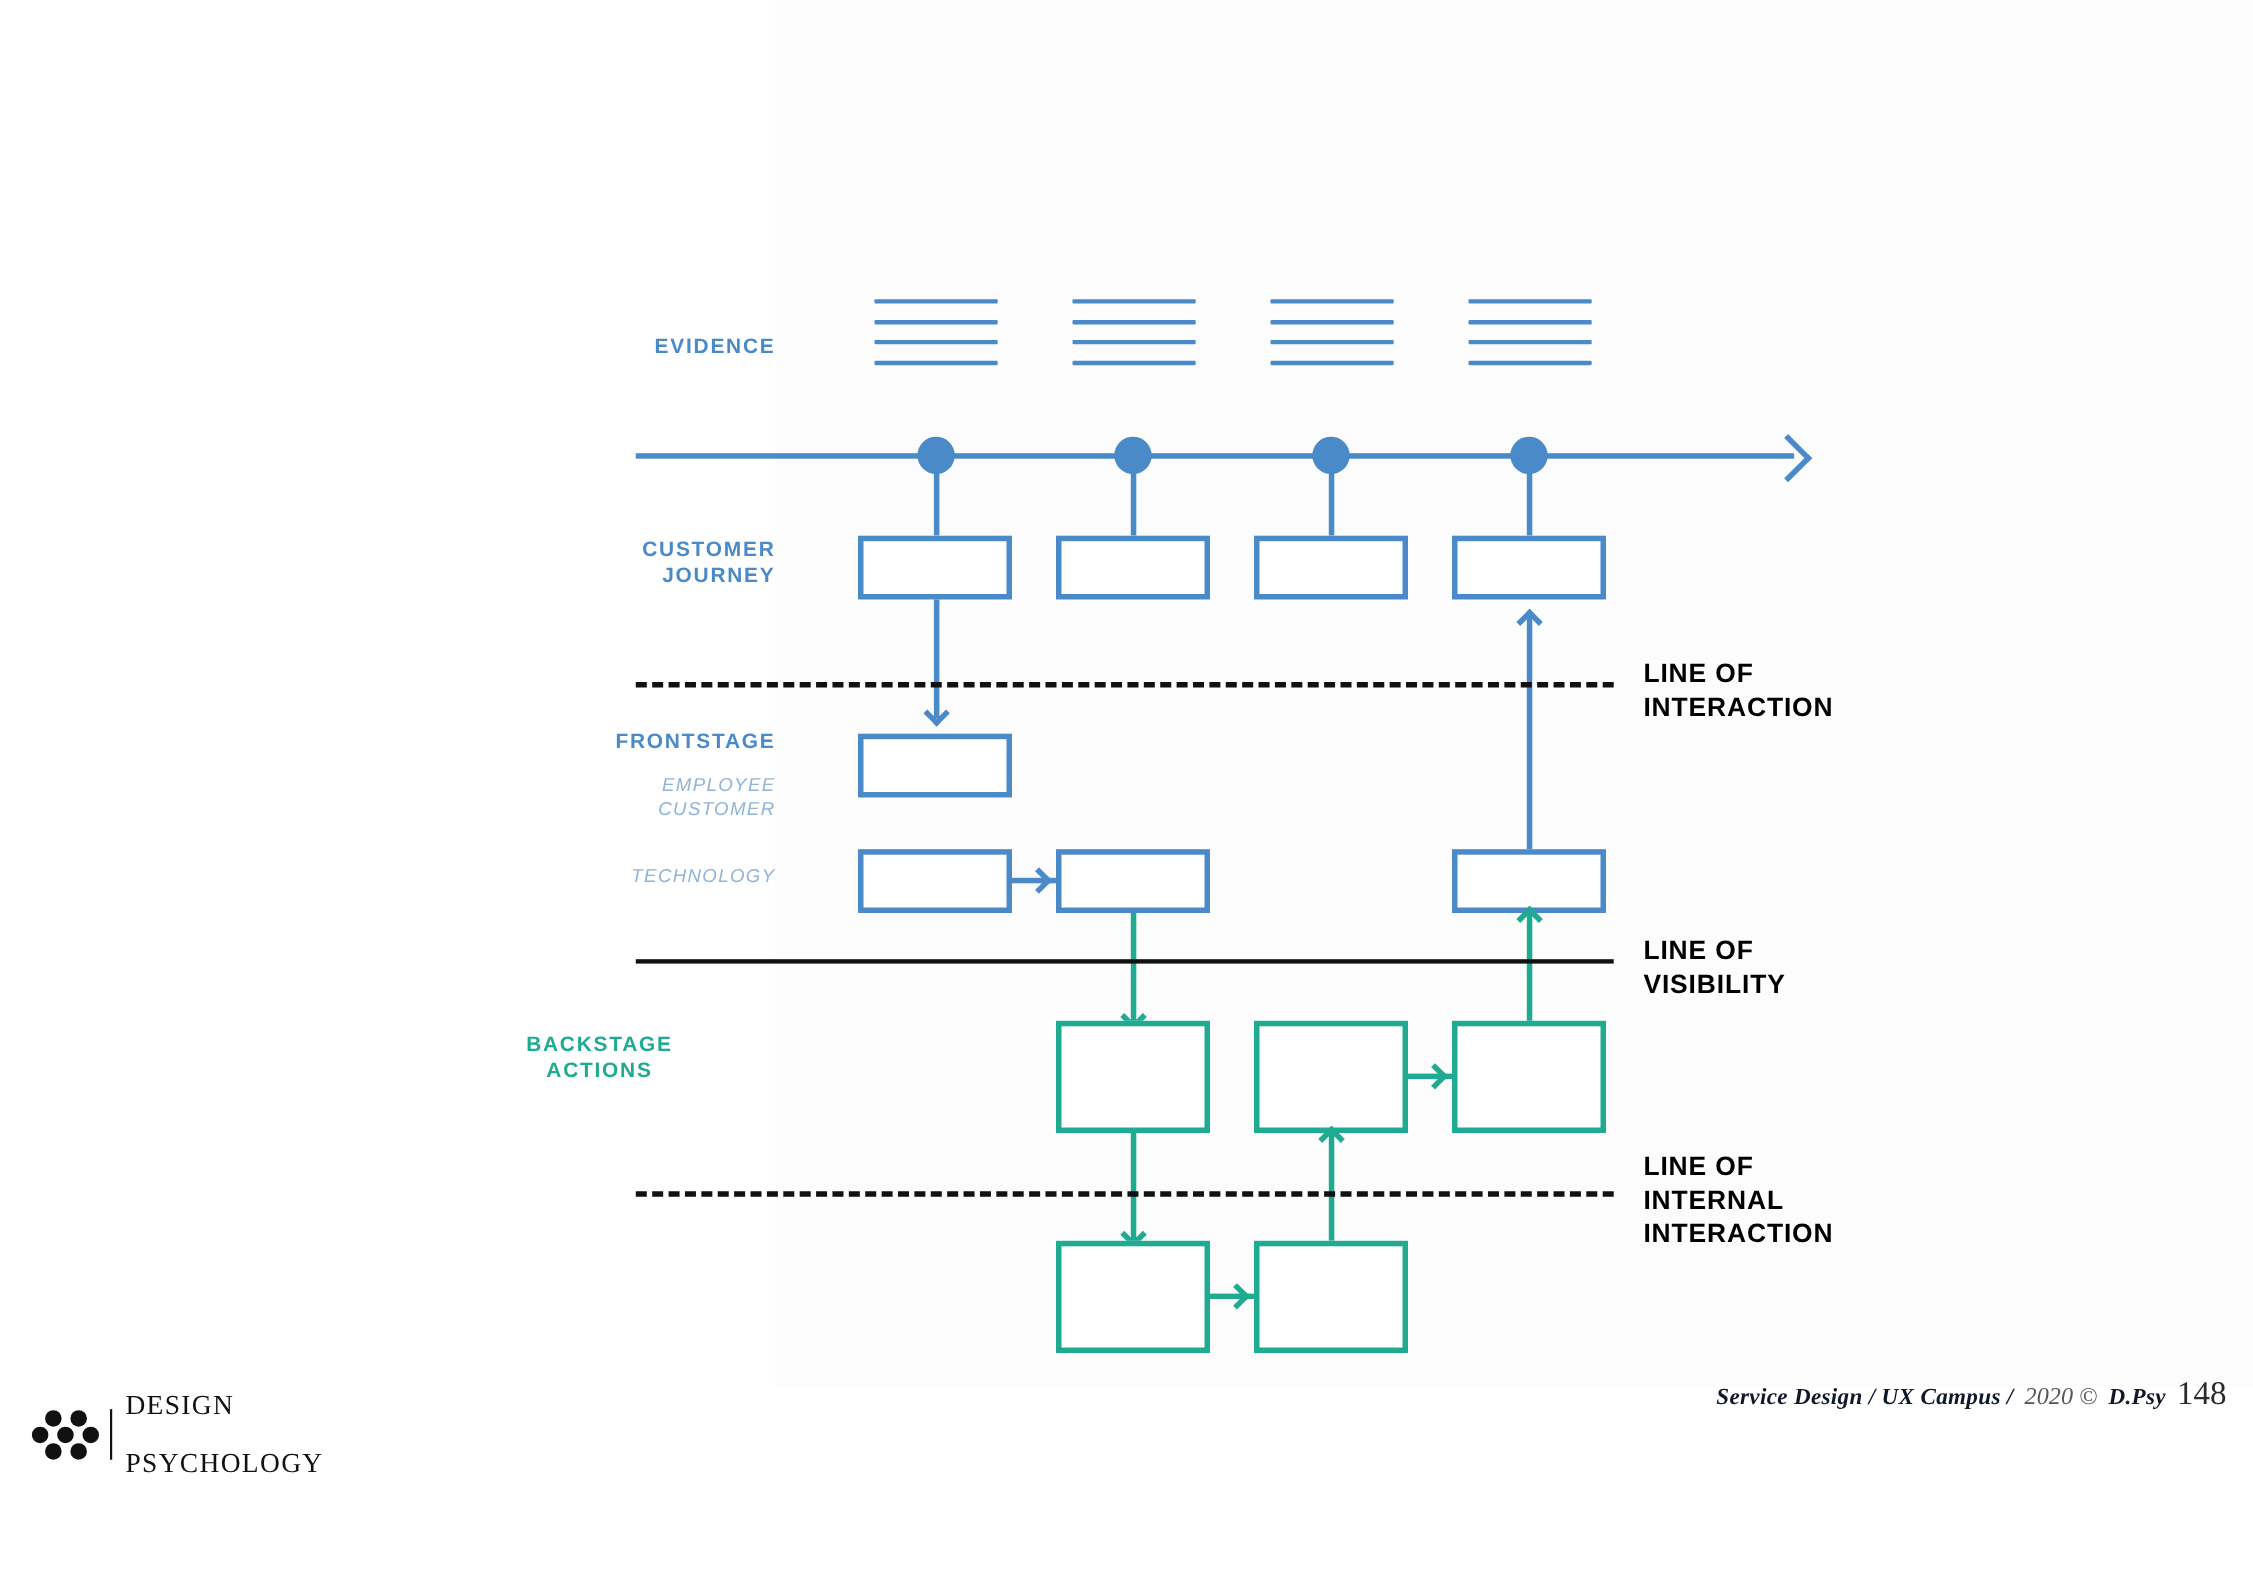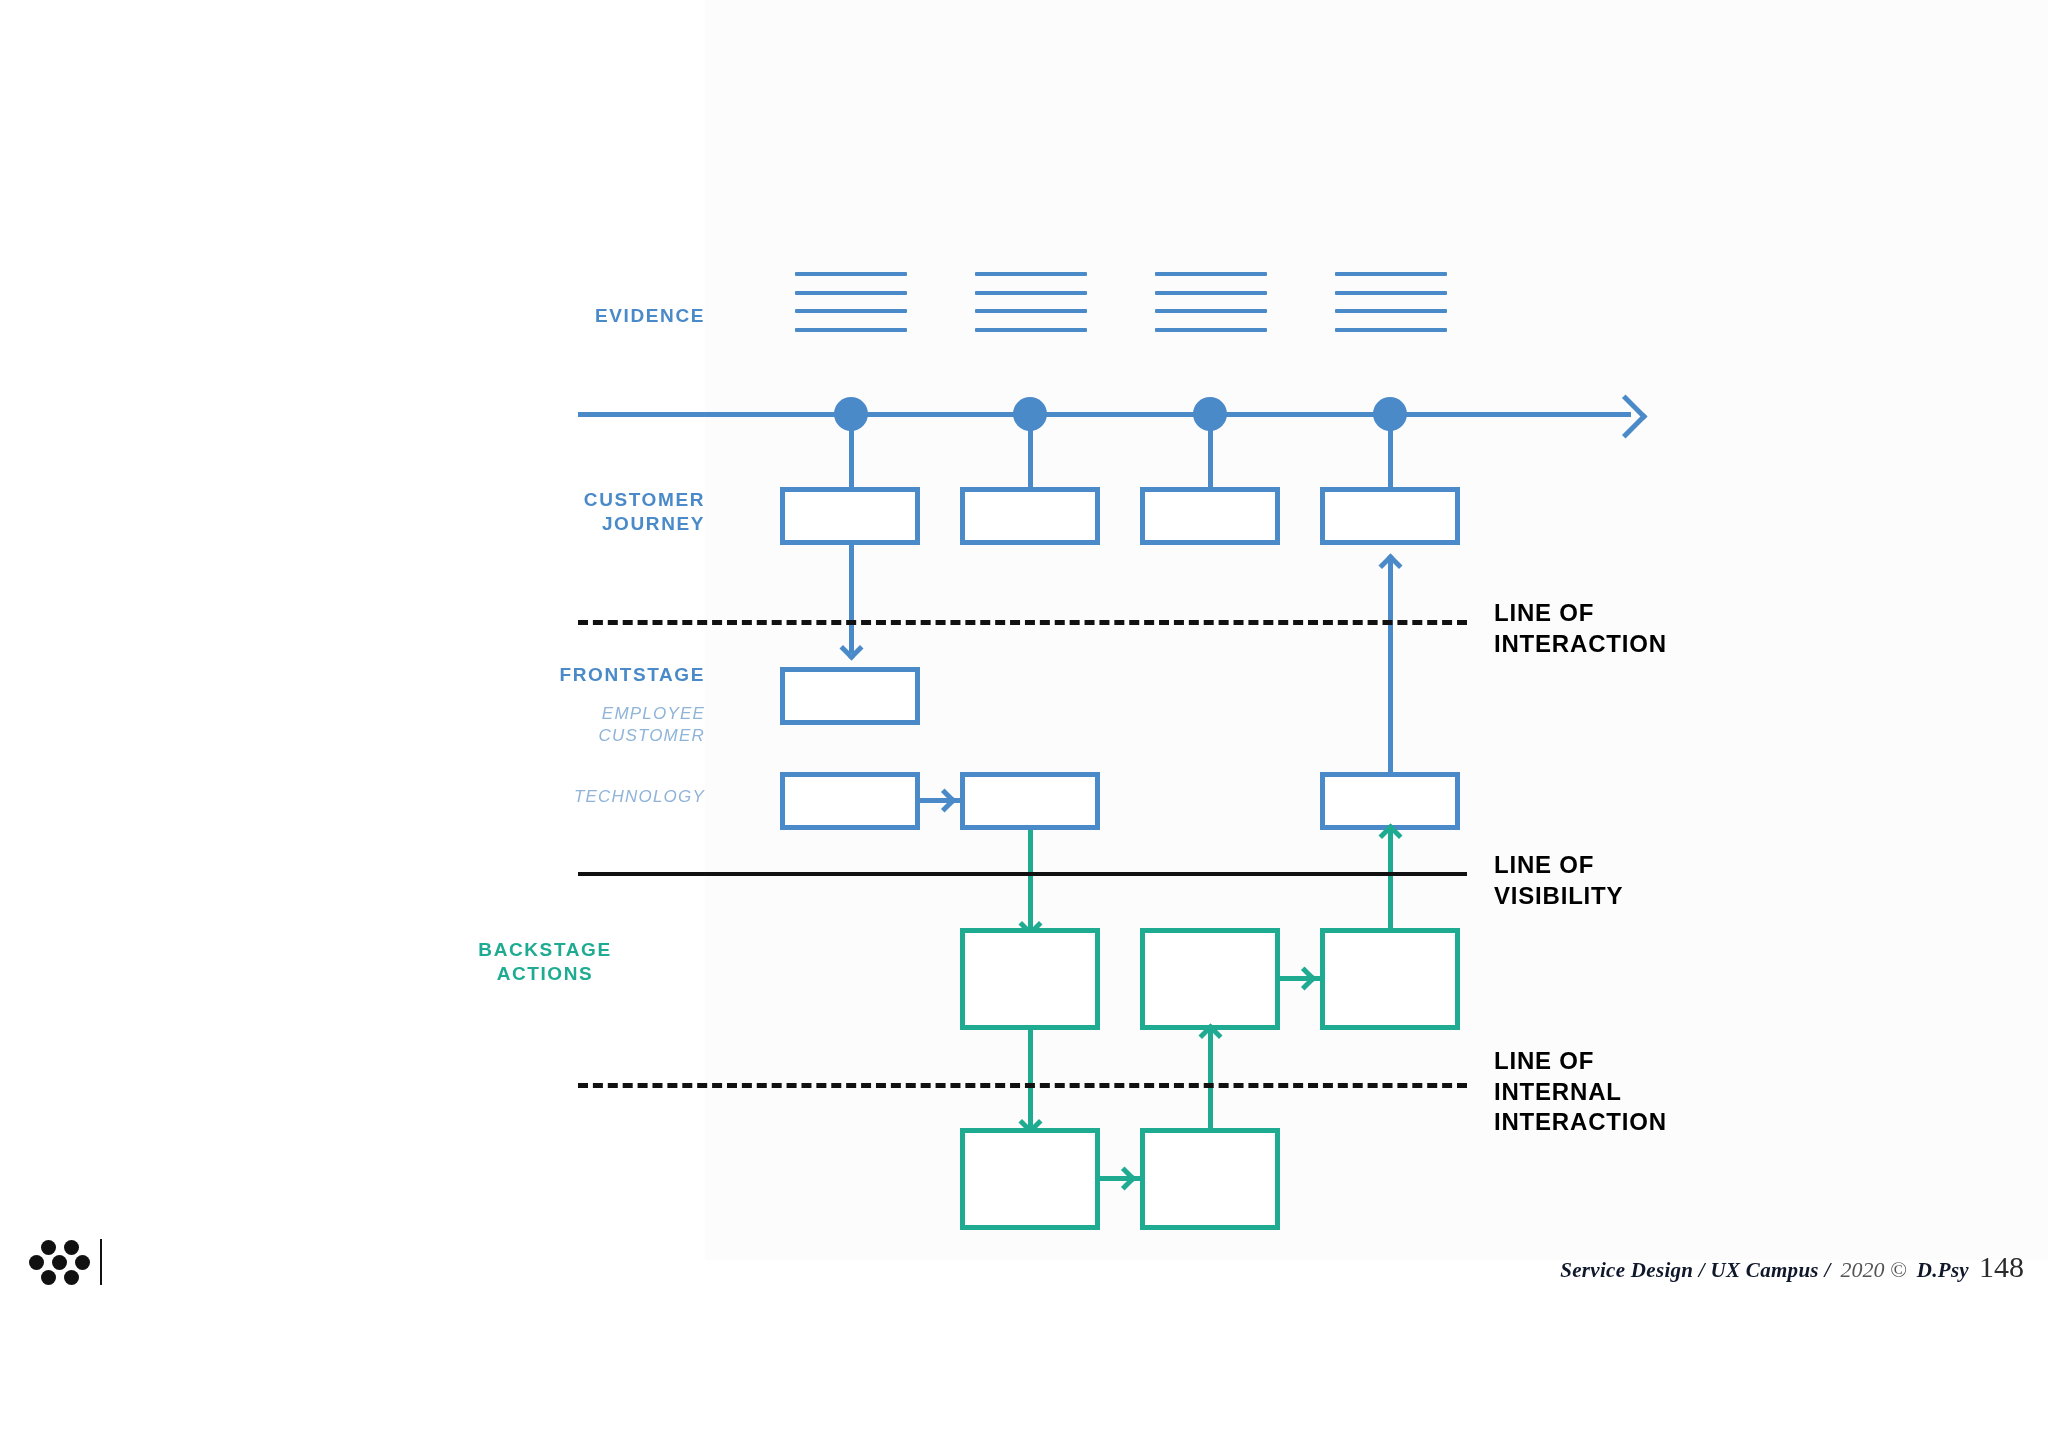--- a/index.html
+++ b/index.html
@@ -333,20 +333,24 @@
     <div class="logo-dots">
       <div class="logo-dot" style="left:17px; top:2px;"></div>
       <div class="logo-dot" style="left:40px; top:2px;"></div>
       <div class="logo-dot" style="left:5px;  top:17px;"></div>
       <div class="logo-dot" style="left:28px; top:17px;"></div>
       <div class="logo-dot" style="left:51px; top:17px;"></div>
       <div class="logo-dot" style="left:17px; top:32px;"></div>
       <div class="logo-dot" style="left:40px; top:32px;"></div>
     </div>
     <div class="logo-divider"></div>
+    <div class="logo-text">
+      <div>DESIGN</div>
+      <div>PSYCHOLOGY</div>
+    </div>
   </div>
 
   <div class="footer-credit">
     <span class="credit-main">Service Design  /  UX Campus  / </span>
     <span class="credit-year">2020 © </span>
     <span class="credit-main">D.Psy</span>
     <span class="credit-page">148</span>
   </div>
 
 </div>

